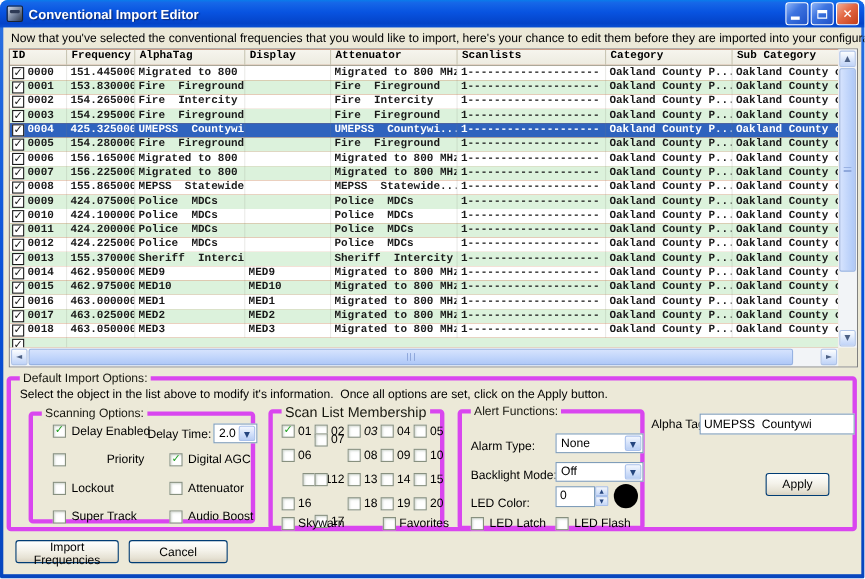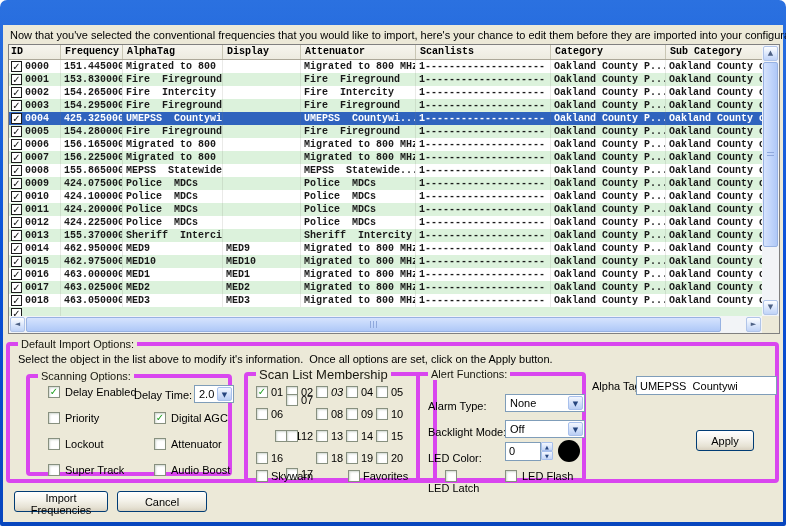--- a/index.html
+++ b/index.html
@@ -89,21 +89,21 @@
   
   .groupbox { position:absolute; border:4px solid #d946ef; border-radius:4px; }
   .gb-label { position:absolute; top:-8px; left:8px; background:#ECE9D8; padding:0 3px;
     font-size:11px; color:#17170f; white-space:nowrap; }
   .gb-label.big { font-size:13px; top:-9px; }
 
   .opts-box { left:3px; top:317px; width:773px; height:141px; }
   .opts-instruction { position:absolute; left:8px; top:7px; font-size:11px; white-space:pre; }
 
   .scanning-box { left:16px; top:28px; width:206px; height:102px; }
-  .scanlist-box { left:234px; top:26px; width:193px; height:110px; }
+  .scanlist-box { left:234px; top:26px; width:160px; height:110px; }
   .alert-box    { left:406px; top:26px; width:170px; height:110px; }
 
   .opt { position:absolute; display:flex; align-items:center; white-space:nowrap; }
   .fcb { width:12px; height:12px; flex:none; border:1px solid #87907F; background:#fff;
     margin-right:5px; font-family:"DejaVu Sans",sans-serif; font-size:10px; line-height:10px;
     font-weight:bold; color:#1C9E1C; text-align:center; box-shadow:inset 1px 1px 2px rgba(120,140,120,.35); }
   .olbl { font-size:11px; color:#000; }
   .scanlist-box .fcb { margin-right:3px; }
 
   
@@ -130,20 +130,35 @@
   
   .xpbtn { position:absolute; border:1px solid #003C74; border-radius:3px;
     background:linear-gradient(180deg,#FFFFFF 0%,#F4F2EA 45%,#E6E2D4 80%,#D8D1C0 100%);
     font-family:"Liberation Sans",sans-serif; font-size:11px; color:#000; text-align:center; }
 </style>
 </head>
 <body>
 
 <div class="window">
 
+  <div class="titlebar">
+    <span class="app-icon"></span>
+    <span class="title-text">Conventional Import Editor</span>
+    <span class="winbtns">
+      <span class="wbtn min">
+          <span class="glyph-min"></span>
+        </span>
+      <span class="wbtn max">
+          <span class="glyph-max"></span>
+        </span>
+      <span class="wbtn close">
+          <span class="glyph-close">✕</span>
+        </span>
+    </span>
+  </div>
 
   <div class="client">
 
     <div class="instruction">Now that you've selected the conventional frequencies that you would like to import, here's your chance to edit them before they are imported into your configuration!</div>
 
     <div class="table-area">
       <div class="grid">
         <div class="gheader" id="grid-header">
             <div class="hcell c0">ID</div>
             <div class="hcell c1">Frequency</div>
@@ -371,21 +386,21 @@
       <span class="gb-label">Default Import Options:</span>
       <div class="opts-instruction">Select the object in the list above to modify it's information.  Once all options are set, click on the Apply button.</div>
 
       <div class="groupbox scanning-box">
         <span class="gb-label">Scanning Options:</span>
         <div id="scanning-left">
             <span class="opt" style="left: 18px; top: 8px;">
               <span class="fcb">✓</span>
               <span class="olbl">Delay Enabled</span>
             </span>
-            <span class="opt" style="left: 18px; top: 34px;">
+            <span class="opt" style="left: 18px; top: 34px; gap: 32px;">
               <span class="fcb"></span>
               <span class="olbl">Priority</span>
             </span>
             <span class="opt" style="left: 18px; top: 60px;">
               <span class="fcb"></span>
               <span class="olbl">Lockout</span>
             </span>
             <span class="opt" style="left: 18px; top: 86px;">
               <span class="fcb"></span>
               <span class="olbl">Super Track</span>
@@ -521,21 +536,21 @@
           <div class="drop">▼</div>
         </div>
         <span class="flabel" style="left:8px; top:76px;">LED Color:</span>
         <div class="spinner" style="left:85px; top:66px;">
           <div class="spin-field">0</div>
           <div class="spin-btn spin-up">▲</div>
           <div class="spin-btn spin-dn">▼</div>
         </div>
         <div class="led-circle" style="left:138px; top:64px;"></div>
         <div id="led-latch-slot">
-            <span class="opt" style="left: 8px; top: 94px; flex-direction: column;">
+            <span class="opt" style="left: 8px; top: 94px;">
               <span class="fcb"></span>
               <span class="olbl">LED Latch</span>
             </span>
           </div>
         <div id="led-flash-slot">
             <span class="opt" style="left: 85px; top: 94px;">
               <span class="fcb"></span>
               <span class="olbl">LED Flash</span>
             </span>
           </div>

